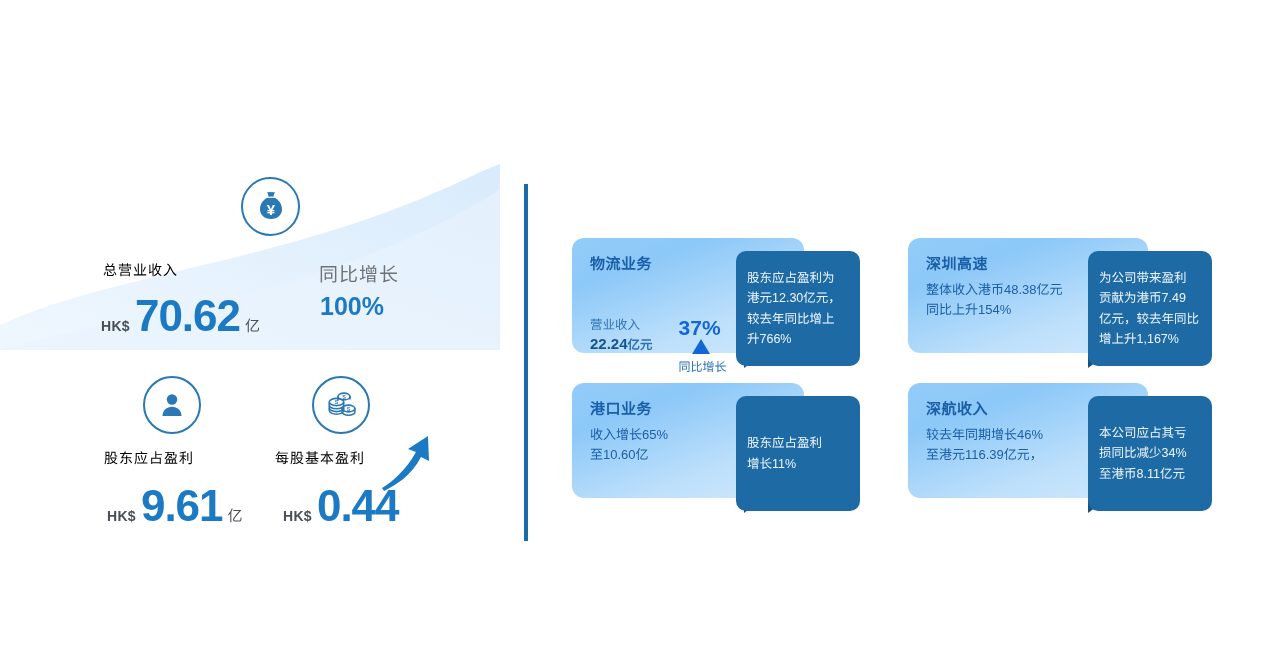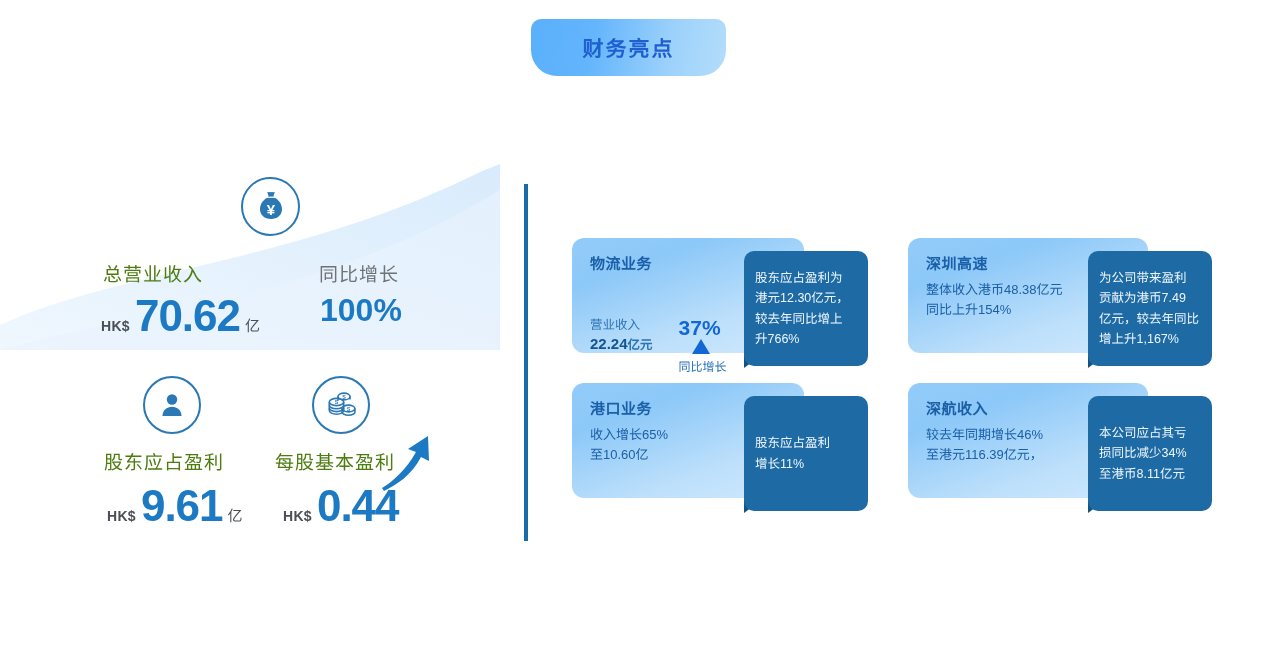--- a/index.html
+++ b/index.html
@@ -28,28 +28,28 @@
   
   .left-panel{position:absolute;left:0;top:150px;width:500px;height:420px;}
   .swoosh{position:absolute;left:0;top:0;width:500px;height:420px;}
 
   .kpi-icon-circle{
     position:absolute;border:2px solid #2a78b4;border-radius:50%;
     box-sizing:border-box;display:flex;align-items:center;justify-content:center;
   }
 
   .kpi-label{
-    position:absolute;color:#4d7c0f;font-size:19px;letter-spacing:1px;white-space:nowrap;
+    position:absolute;color:#000000;font-size:14px;letter-spacing:1px;white-space:nowrap;
   }
   .kpi-value{position:absolute;white-space:nowrap;display:flex;align-items:baseline;}
   .cur{color:#4a4f55;font-size:14px;font-weight:bold;letter-spacing:.3px;margin-right:5px;}
   .num{color:#1c7ac4;font-size:44px;font-weight:bold;letter-spacing:-1px;line-height:1;}
   .unit{color:#4a4f55;font-size:15px;margin-left:5px;}
   .pct-label{position:absolute;color:#6f7378;font-size:19px;letter-spacing:1px;white-space:nowrap;}
-  .pct-value{position:absolute;color:#1c7ac4;font-size:32px;font-weight:bold;white-space:nowrap;}
+  .pct-value{position:absolute;color:#1c7ac4;font-size:25px;font-weight:bold;white-space:nowrap;}
 
   
   .divider{position:absolute;left:524px;top:184px;width:4px;height:357px;background:#1a6ca8;}
 
   
   .cards{position:absolute;left:560px;top:225px;width:700px;height:290px;}
   .card{position:absolute;width:320px;height:135px;}
 
   .card-light{
     position:absolute;left:0;top:0;width:232px;height:115px;
@@ -70,43 +70,40 @@
   .metric-col.right{margin-left:26px;align-items:flex-start;}
   .metric-col.right .pc{color:#1367d4;font-size:21px;font-weight:bold;line-height:1.1;display:flex;align-items:center;flex-direction:column;}
   .metric-col.right .pc .tri{
     display:inline-block;width:0;height:0;margin-left:2px;
     border-left:9px solid transparent;border-right:9px solid transparent;
     border-bottom:15px solid #1367d4;
   }
   .metric-col.right .sub{color:#2a73b5;font-size:12px;margin-top:3px;}
 
   .card-dark{
-    position:absolute;left:172px;top:13px;width:124px;height:115px;
+    position:absolute;left:164px;top:13px;width:124px;height:115px;
     background:#1d6aa4;border-radius:10px;
     box-sizing:border-box;
     display:flex;align-items:center;
     z-index:3;
   }
   .card-dark .dark-text{
     color:#eef6fd;font-size:12.5px;line-height:1.62;padding:0 11px;
   }
   .card-tail{
     position:absolute;left:172px;top:118px;width:0;height:0;
     border-left:0 solid transparent;border-top:12px solid #15527f;
     border-right:16px solid transparent;z-index:2;
   }
 </style>
 </head>
 <body>
 
 <div class="stage">
 
-  <div class="header-tab">
-    <span class="header-tab-text">财务亮点</span>
-  </div>
 
   <div class="left-panel">
 
     <svg class="swoosh" viewBox="0 0 500 420">
       <defs>
         <linearGradient id="swg" x1="0" y1="1" x2="1" y2="0">
           <stop offset="0%" stop-color="#eff7fe"></stop>
           <stop offset="55%" stop-color="#e2f0fd"></stop>
           <stop offset="100%" stop-color="#d6eafc"></stop>
         </linearGradient>

